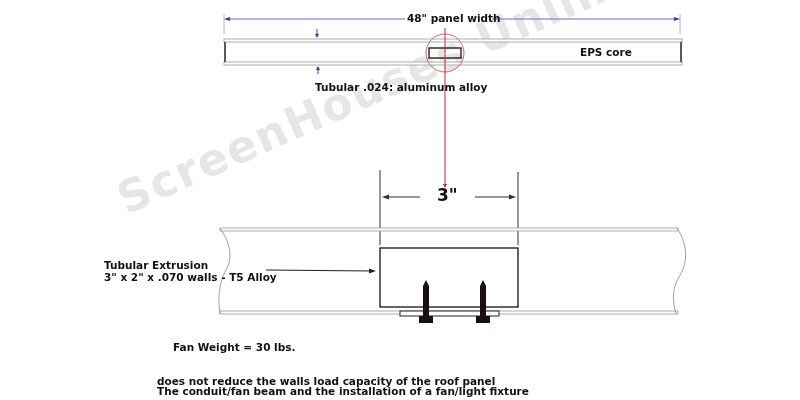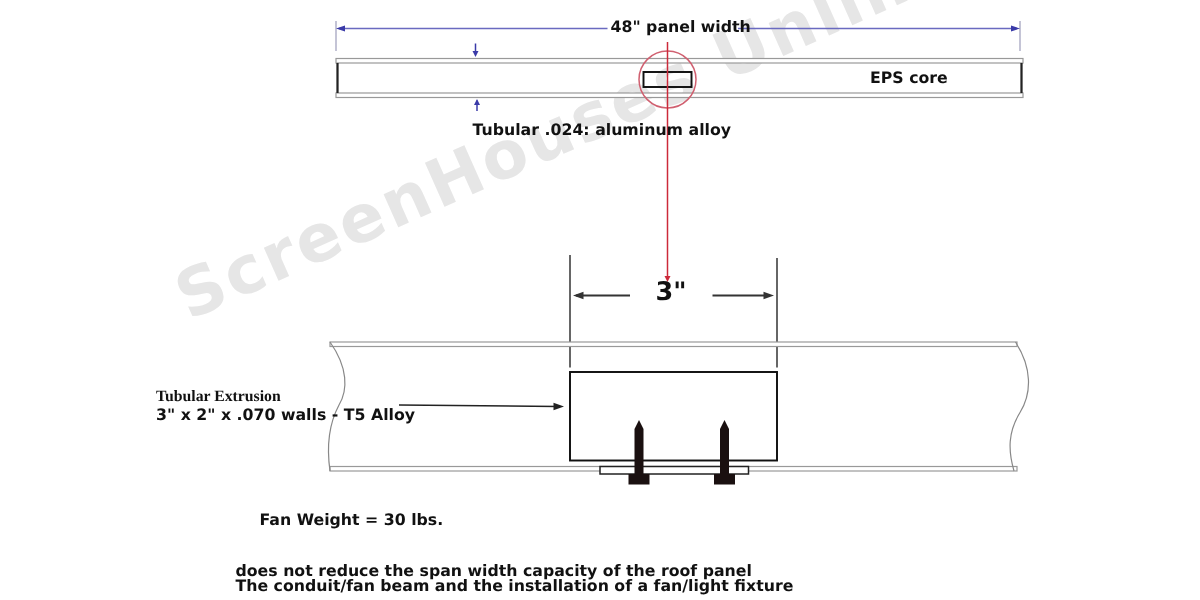--- a/index.html
+++ b/index.html
@@ -83,18 +83,18 @@
     <rect x="476" y="316" width="14" height="7" fill="#1a1010"></rect>
   </g>
 </svg>
 
 <div class="lbl" style="left:407px; top:11px;">48" panel width</div>
 <div class="lbl" style="left:580px; top:45px;">EPS core</div>
 <div class="lbl" style="left:315px; top:80px;">Tubular .024: aluminum alloy</div>
 
 <div class="lbl big" style="left:437px; top:188px;">3"</div>
 
-<div class="lbl" style="left:104px; top:258px;font-family:Liberation Serif, serif;">Tubular Extrusion</div>
+<div class="lbl" style="left:104px; top:258px;">Tubular Extrusion</div>
 <div class="lbl" style="left:104px; top:270px;">3" x 2" x .070 walls - T5 Alloy</div>
 
 <div class="lbl" style="left:173px; top:340px;">Fan Weight = 30 lbs.</div>
 <div class="lbl" style="left:157px; top:384px;">The conduit/fan beam and the installation of a fan/light fixture</div>
-<div class="lbl" style="left:157px; top:374px;">does not reduce the span width capacity of the roof panel</div>
+<div class="lbl" style="left:157px; top:374px;">does not reduce the walls load capacity of the roof panel</div>
 
 </body></html>

